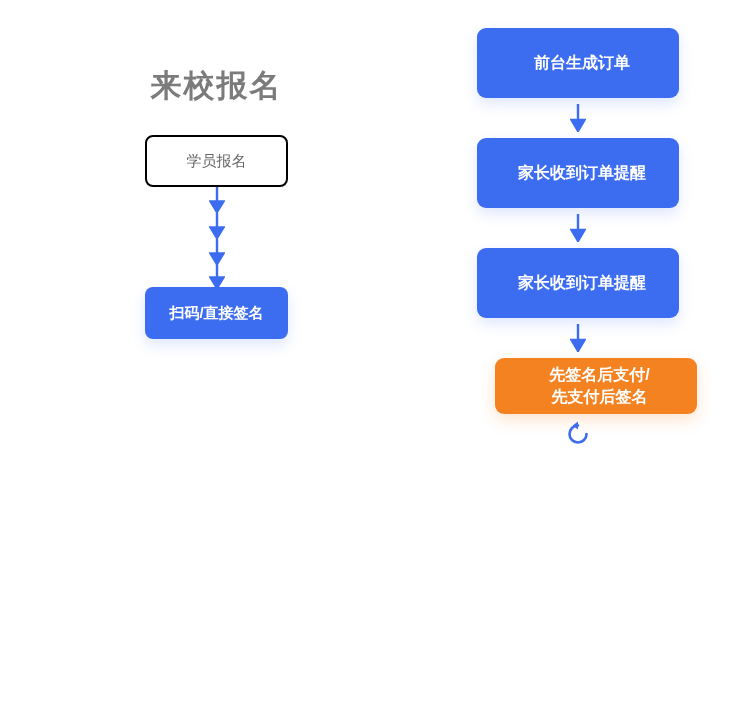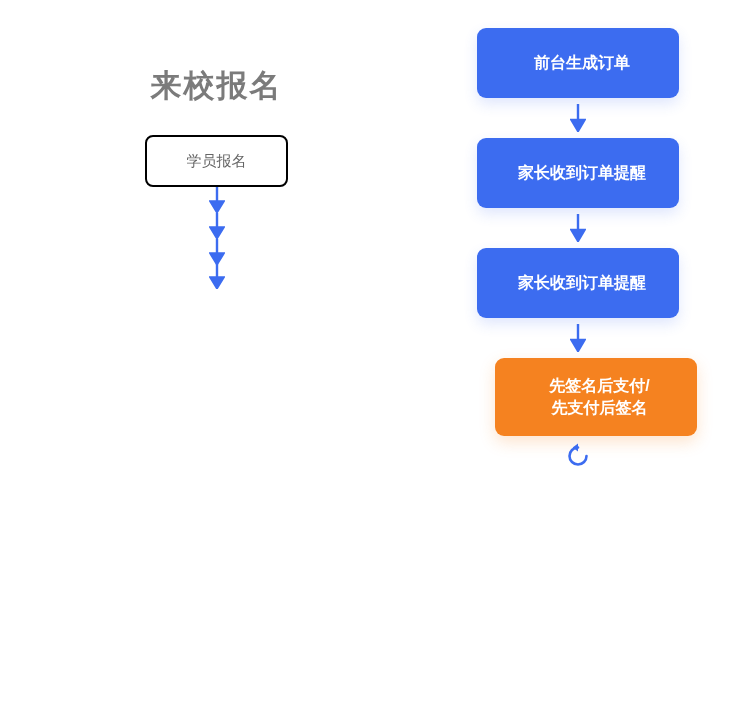--- a/index.html
+++ b/index.html
@@ -64,21 +64,21 @@
   }
   .node.large {
     width: 202px;
     height: 70px;
     font-size: 16px;
     font-weight: bold;
     border-radius: 9px;
     padding-left: 8px;
   }
   .node.large.tall {
-    height: 78px;
+    height: 56px;
     margin-left: 35px;
   }
 
   .node.outline {
     background: #ffffff;
     border: 2px solid #000000;
     color: #666666;
   }
   .node.filled {
     background: #3c6cf0;
@@ -152,20 +152,21 @@
 
 
     <div class="connector gap-left-b">
       <span>
         <svg width="16" height="26" viewBox="0 0 16 26" aria-hidden="true">
           <path d="M8 0 L8 16 M8 25 L1.5 14.5 L14.5 14.5 Z" fill="#3c6cf0" stroke="#3c6cf0" stroke-width="2.4"></path>
         </svg>
       </span>
     </div>
 
+    <div class="node small filled">扫码/直接签名</div>
   </div>
 
   <div class="column column-right">
 
 
     <div class="spacer-heading-right"></div>
 
     <div class="node large filled">前台生成订单</div>
 
     <div class="connector">

